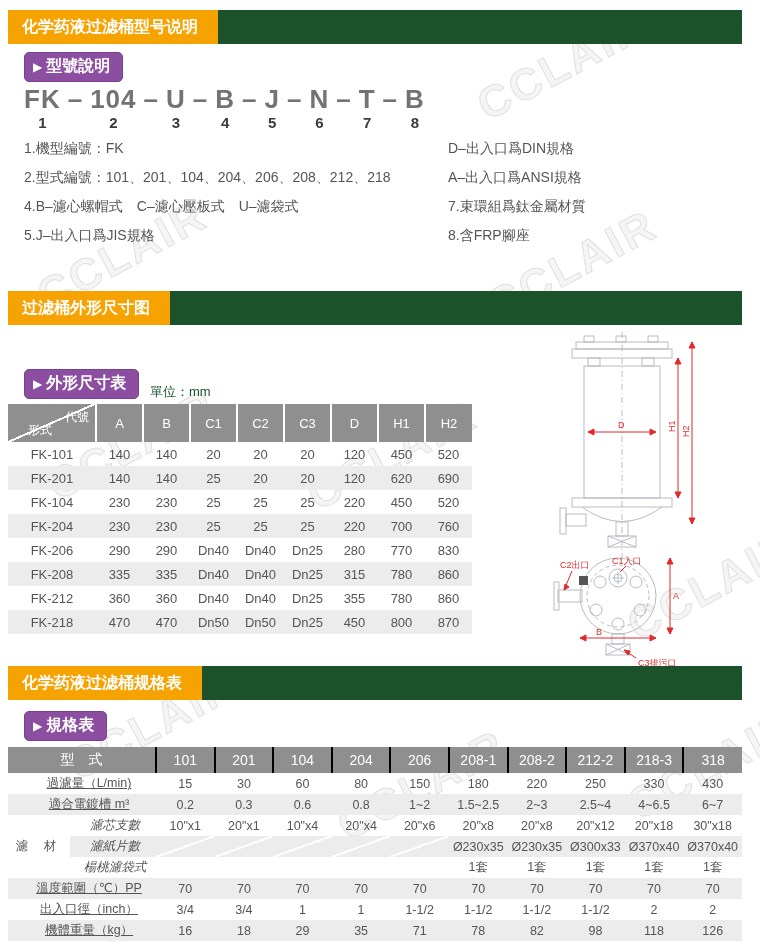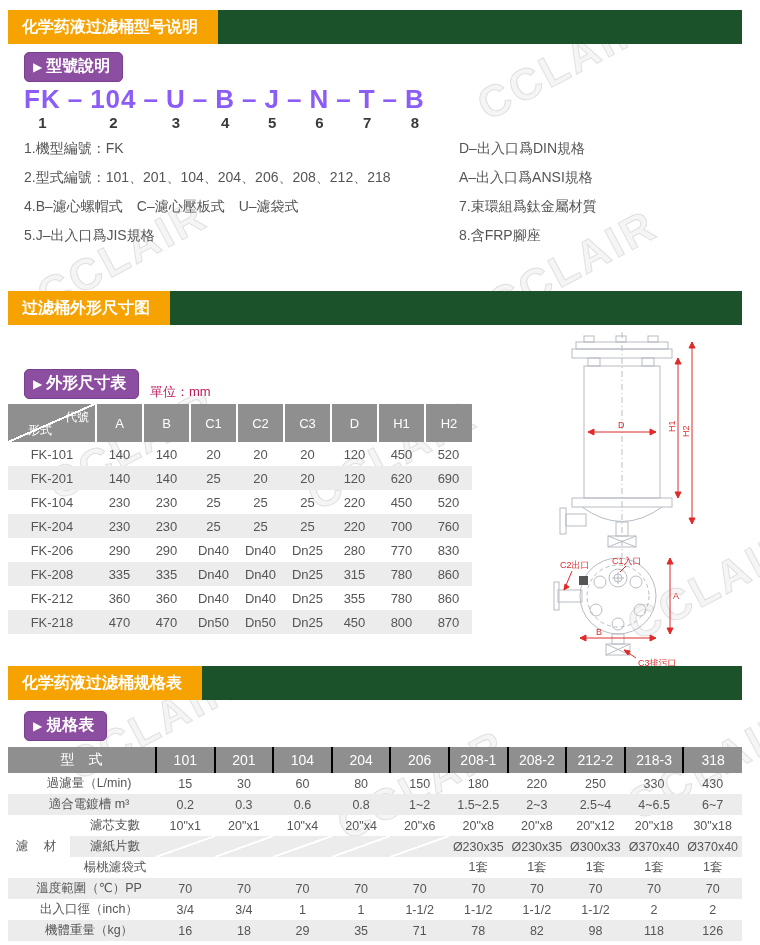--- a/index.html
+++ b/index.html
@@ -16,31 +16,31 @@
   .banner { position:absolute; left:8px; width:734px; height:34px; display:flex; background:#1B5229; }
   .banner .orange { background:#F6A200; color:#fff; font-weight:bold; font-size:16px;
                     display:flex; align-items:center; padding:0 20px 0 14px; white-space:nowrap; }
 
   
   .badge { position:absolute; background:#8C4EA0; border:1px solid #7a3f8f; border-radius:5px;
            color:#fff; font-weight:bold; font-size:16px; padding:3px 12px 4px 8px; display:flex;
            align-items:center; gap:4px; }
   .badge .tri { font-size:12px; line-height:1; }
 
-  .unit { position:absolute; font-size:13px; color:#be185d; }
+  .unit { position:absolute; font-size:13px; color:#14532d; }
 
   
   .model-code { position:absolute; top:86px; left:24px; display:flex; gap:7px; }
   .mc-seg { display:flex; flex-direction:column; align-items:center; }
-  .mc-code { font-size:26px; font-weight:bold; color:#8b5cf6; letter-spacing:1px; line-height:1.05; }
+  .mc-code { font-size:26px; font-weight:bold; color:#737373; letter-spacing:1px; line-height:1.05; }
   .mc-num  { font-size:15px; font-weight:bold; color:#3a3a3a; margin-top:1px; }
 
   
   .notes { position:absolute; top:134px; left:24px; width:714px; display:grid;
-           grid-template-columns:424px 1fr; column-gap:11px; }
+           grid-template-columns:424px 1fr; column-gap:0; }
   .note { font-size:14px; color:#555; line-height:29px; white-space:nowrap; }
 
   
   table { border-collapse:collapse; table-layout:fixed; }
   th { background:#8F8F8F; color:#fff; font-weight:normal; }
   td { color:#555; }
   tr.alt td { background:#ECECEC; }
 
   
   .dim-table { position:absolute; top:404px; left:8px; width:464px; }
@@ -51,23 +51,23 @@
             background-image:linear-gradient(to bottom right, transparent calc(50% - 1px),
               #fff calc(50% - 1px), #fff calc(50% + 1px), transparent calc(50% + 1px)); }
   .corner .c-top { position:absolute; top:5px; right:6px; font-size:12px; }
   .corner .c-bot { position:absolute; bottom:3px; left:20px; font-size:12px; }
 
   
   .spec-table { position:absolute; top:747px; left:8px; width:734px; }
   .spec-table th { font-size:14px; height:26px; border-left:2px solid #000000; }
   .spec-table th:first-child { border-left:none; }
   .spec-table td { font-size:12.5px; height:21px; text-align:center; }
-  .spec-lbl { text-align:left; padding-left:14px; white-space:nowrap; }
+  .spec-lbl { text-align:left; padding-left:14px; white-space:nowrap;text-decoration:underline; }
   .spec-group { background:#fff !important; text-align:center !important; letter-spacing:6px; }
-  .spec-sublbl { text-align:right; padding-left:4px; white-space:nowrap; }
+  .spec-sublbl { text-align:right; padding-left:4px; white-space:nowrap;font-style:italic; }
   tr.alt td.slash { background-image:linear-gradient(to bottom right, transparent calc(50% - 1px),
               #fff calc(50% - 1px), #fff calc(50% + 1px), transparent calc(50% + 1px)); }
 
   
   .drawing { position:absolute; top:328px; left:552px; }
   .drawing text { font-family:"Liberation Sans","DejaVu Sans",sans-serif; }
 </style>
 </head>
 <body>
 

